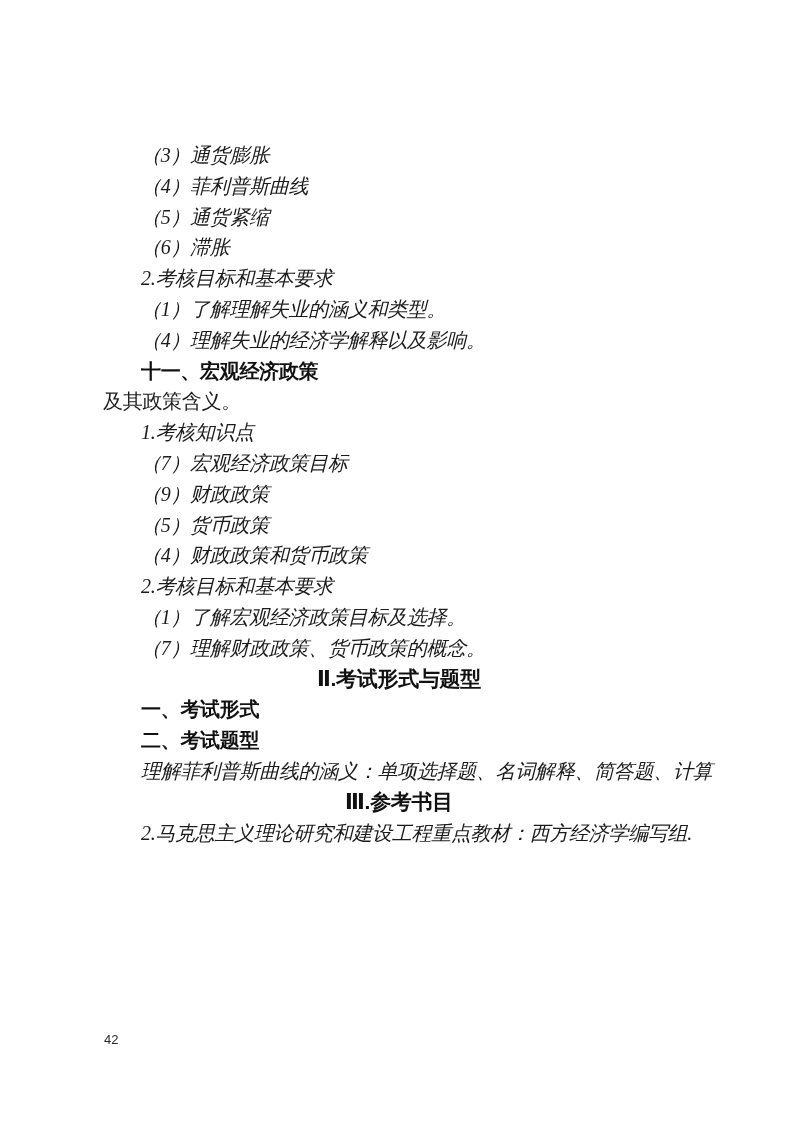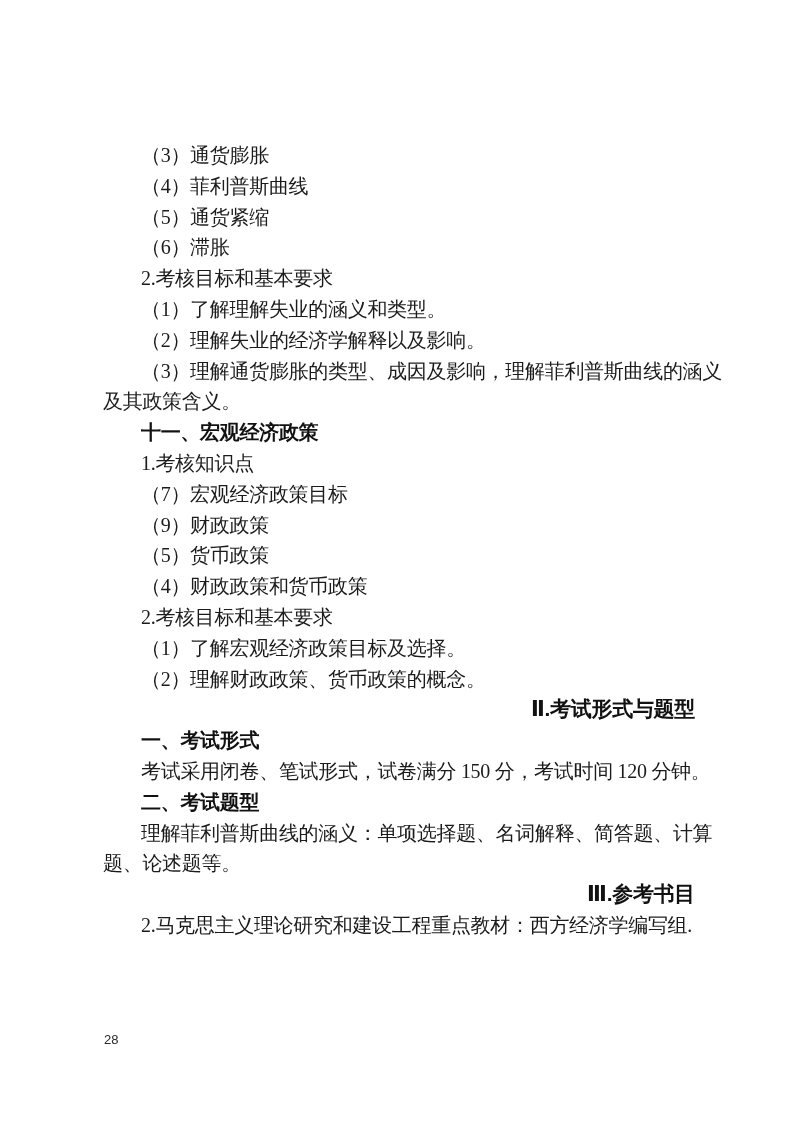--- a/index.html
+++ b/index.html
@@ -24,33 +24,34 @@
   }
   .ln {
     height: 30.8px;
     line-height: 30.8px;
     font-size: 20px;
     white-space: nowrap;
     letter-spacing: -0.3px;
   }
   .ln.item {
     padding-left: 38px;
+    font-style: italic;
   }
   .ln.flush {
     padding-left: 0;
   }
   .ln.h2 {
     padding-left: 38px;
     font-family: "Liberation Sans", "DejaVu Sans", sans-serif;
     font-weight: bold;
     font-size: 20px;
     color: #111111;
   }
   .ln.h1 {
-    text-align: right;
+    text-align: center;
     font-family: "Liberation Sans", "DejaVu Sans", sans-serif;
     font-weight: bold;
     font-size: 21px;
     color: #111111;
   }
   .page-number {
     position: absolute;
     left: 104px;
     top: 1032px;
     font-family: "Liberation Sans", "DejaVu Sans", sans-serif;
@@ -63,35 +64,32 @@
 <body>
 
 <div class="page">
   <div class="content" id="content">
       <div class="ln item">（3）通货膨胀</div>
       <div class="ln item">（4）菲利普斯曲线</div>
       <div class="ln item">（5）通货紧缩</div>
       <div class="ln item">（6）滞胀</div>
       <div class="ln item">2.考核目标和基本要求</div>
       <div class="ln item">（1）了解理解失业的涵义和类型。</div>
-      <div class="ln item">（2）理解失业的经济学解释以及影响。</div>
-      <div class="ln item">（3）理解通货膨胀的类型、成因及影响，理解菲利普斯曲线的涵义</div>
+      <div class="ln item">（4）理解失业的经济学解释以及影响。</div>
+      <div class="ln h2">十一、宏观经济政策</div>
       <div class="ln flush">及其政策含义。</div>
-      <div class="ln h2">十一、宏观经济政策</div>
       <div class="ln item">1.考核知识点</div>
       <div class="ln item">（7）宏观经济政策目标</div>
       <div class="ln item">（9）财政政策</div>
       <div class="ln item">（5）货币政策</div>
       <div class="ln item">（4）财政政策和货币政策</div>
       <div class="ln item">2.考核目标和基本要求</div>
       <div class="ln item">（1）了解宏观经济政策目标及选择。</div>
-      <div class="ln item">（2）理解财政政策、货币政策的概念。</div>
+      <div class="ln item">（7）理解财政政策、货币政策的概念。</div>
       <div class="ln h1">Ⅱ.考试形式与题型</div>
       <div class="ln h2">一、考试形式</div>
-      <div class="ln item">考试采用闭卷、笔试形式，试卷满分 150 分，考试时间 120 分钟。</div>
       <div class="ln h2">二、考试题型</div>
       <div class="ln item">理解菲利普斯曲线的涵义：单项选择题、名词解释、简答题、计算</div>
-      <div class="ln flush">题、论述题等。</div>
       <div class="ln h1">Ⅲ.参考书目</div>
       <div class="ln item">2.马克思主义理论研究和建设工程重点教材：西方经济学编写组.</div>
     </div>
-  <div class="page-number">28</div>
+  <div class="page-number">42</div>
 </div>
 
 </body></html>

